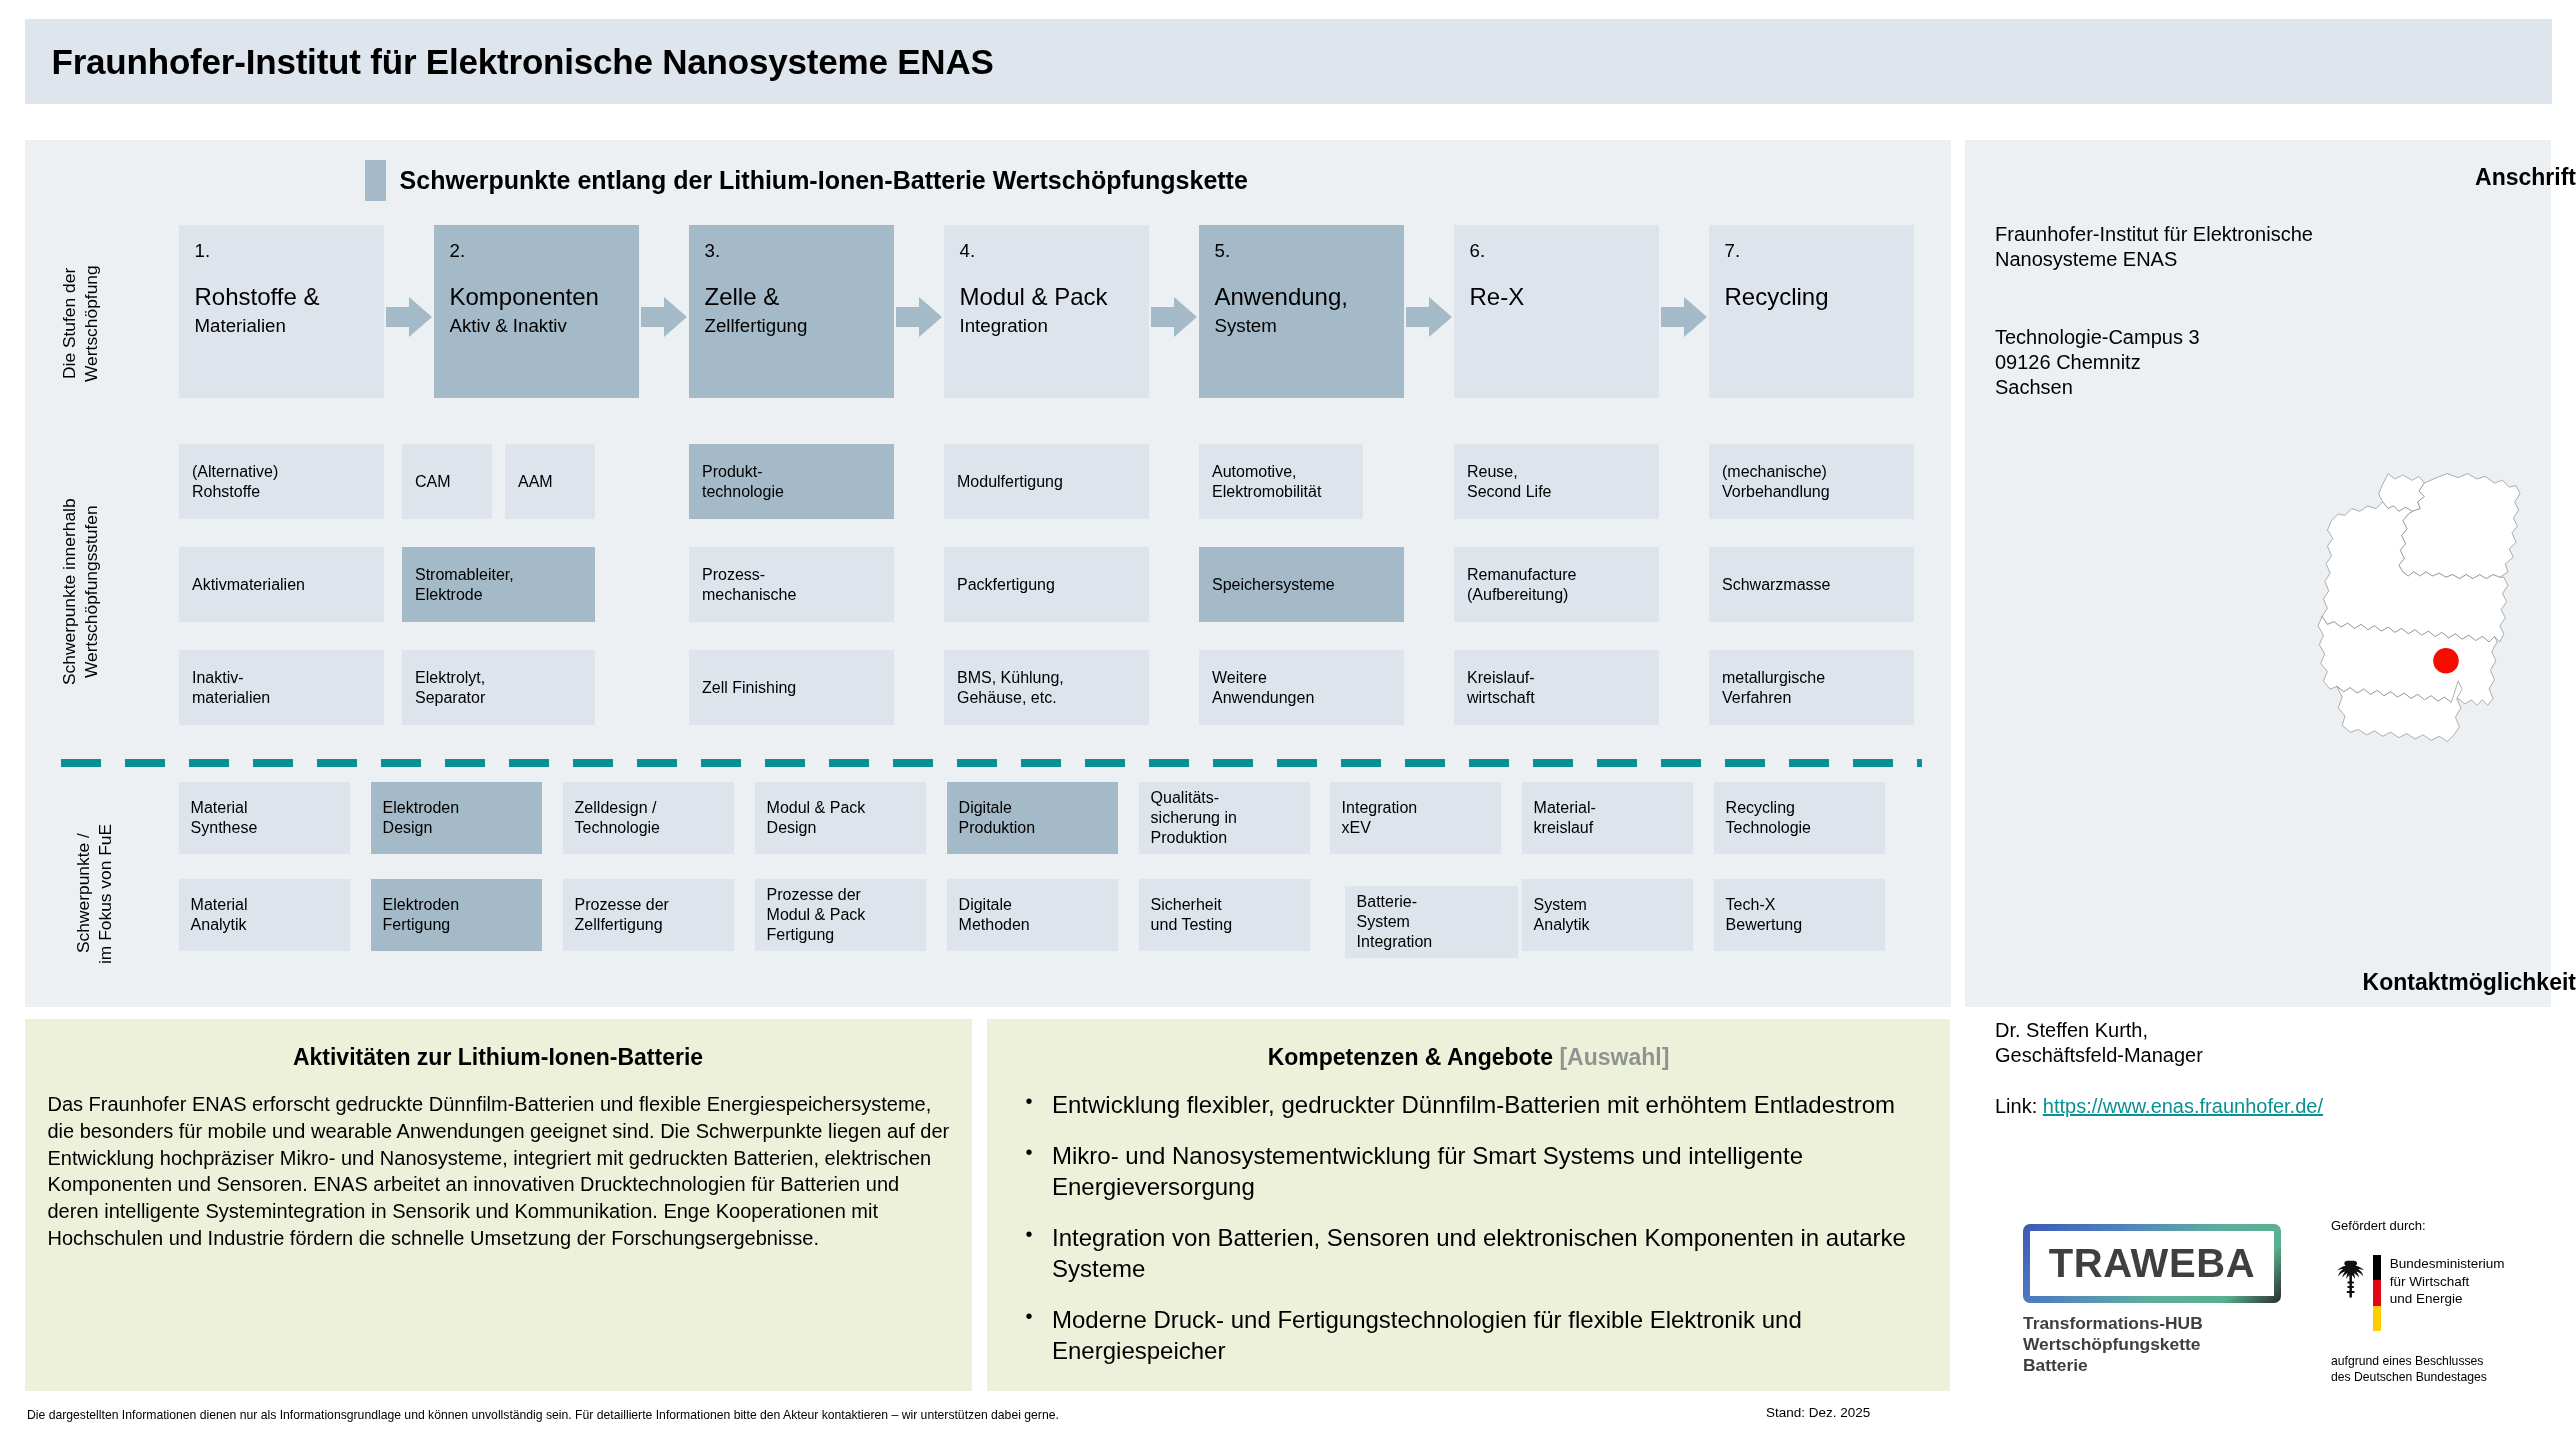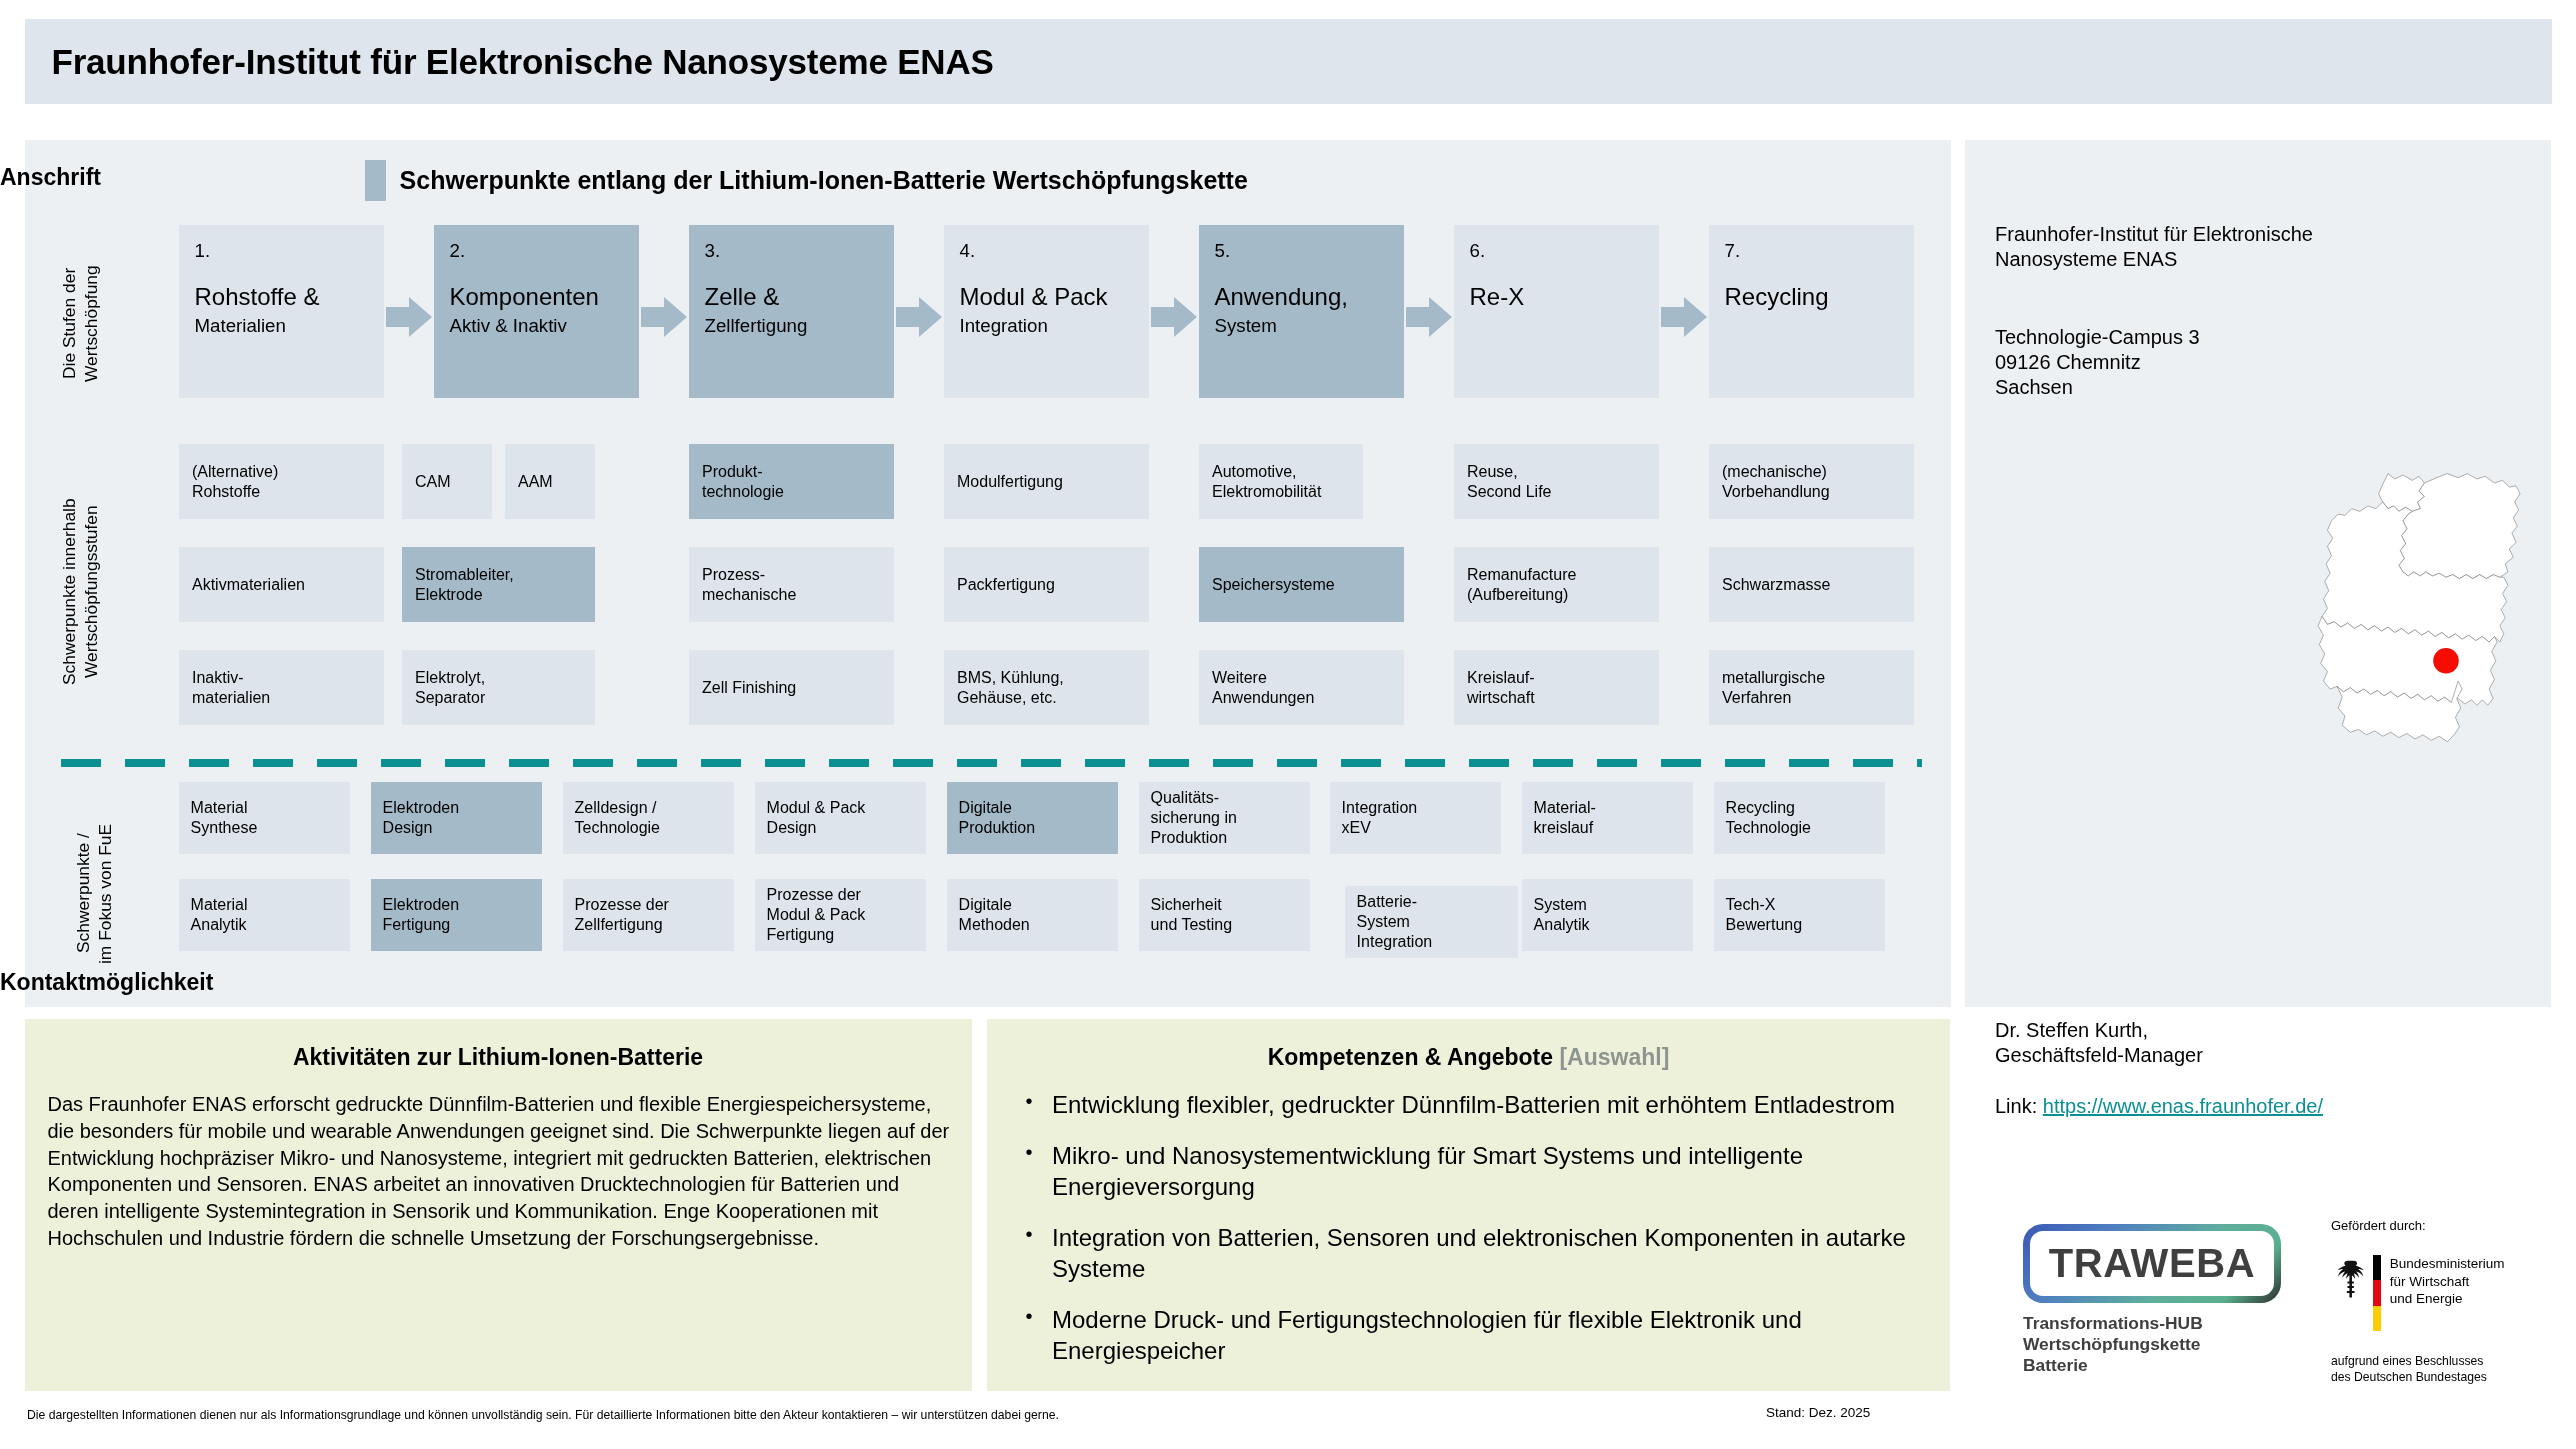--- a/index.html
+++ b/index.html
@@ -84,21 +84,21 @@
     font-size:16px; line-height:1.24; padding:0 11.6px;
     display:flex; align-items:center; white-space:pre-line;
   }
   .fcell.dark { background:#a4bac9; }
 
   
   .side-panel {
     position:absolute; left:1965px; top:140px; width:586px; height:867px;
     background:#ecf0f3;
   }
-  .side-h { position:absolute; width:100%; text-align:left; font-size:23px; font-weight:bold; color:#000; }
+  .side-h { position:absolute; width:100%; text-align:right; font-size:23px; font-weight:bold; color:#000; }
   #anschrift-h { top:164px; }
   #kontakt-h   { top:969px; }
   .side-text { position:absolute; left:1995px; font-size:20px; line-height:1.26; color:#000; white-space:pre-line; }
   #addr-name { top:222px; }
   #addr-loc  { top:325px; }
   #contact-name { top:1018px; }
   #contact-link-wrap { position:absolute; left:1995px; top:1095px; font-size:20px; color:#000; }
   #contact-link-wrap a { color:#0a8f93; text-decoration:underline; }
 
   
@@ -117,21 +117,21 @@
     position:absolute; left:23px; top:72px; width:902px;
     font-size:20px; line-height:1.34; color:#000; text-align:left;
   }
   .bullets { position:absolute; left:32px; top:71px; width:908px; }
   .bullet { position:relative; padding-left:33px; margin-bottom:20.6px; font-size:24px; line-height:1.28; color:#000; }
   .bullet::before { content:"•"; position:absolute; left:6.4px; top:-1.3px; font-size:20px; }
 
   
   .traweba { position:absolute; left:2023px; top:1224px; width:283px; }
   .traweba-box {
-    position:relative; width:258px; height:79px; border-radius:20px;
+    position:relative; width:258px; height:79px; border-radius:7px;
     border:7px solid transparent;
     background:
       linear-gradient(#fff,#fff) padding-box,
       linear-gradient(135deg,#3b59b5 0%,#4f7fc0 28%,#5fae9e 60%,#59b08e 82%,#2b2b2b 100%) border-box;
     display:flex; align-items:center; justify-content:center;
   }
   .traweba-word { font-size:40px; font-weight:bold; color:#3f3f3f; letter-spacing:0.6px; font-family:"Liberation Sans", sans-serif; }
   .traweba-sub { margin-top:10.3px; font-size:17.4px; line-height:1.2; color:#3f3f3f; font-weight:bold; white-space:pre-line; }
 
   .funding { position:absolute; left:2331px; top:1218px; width:232px; }

